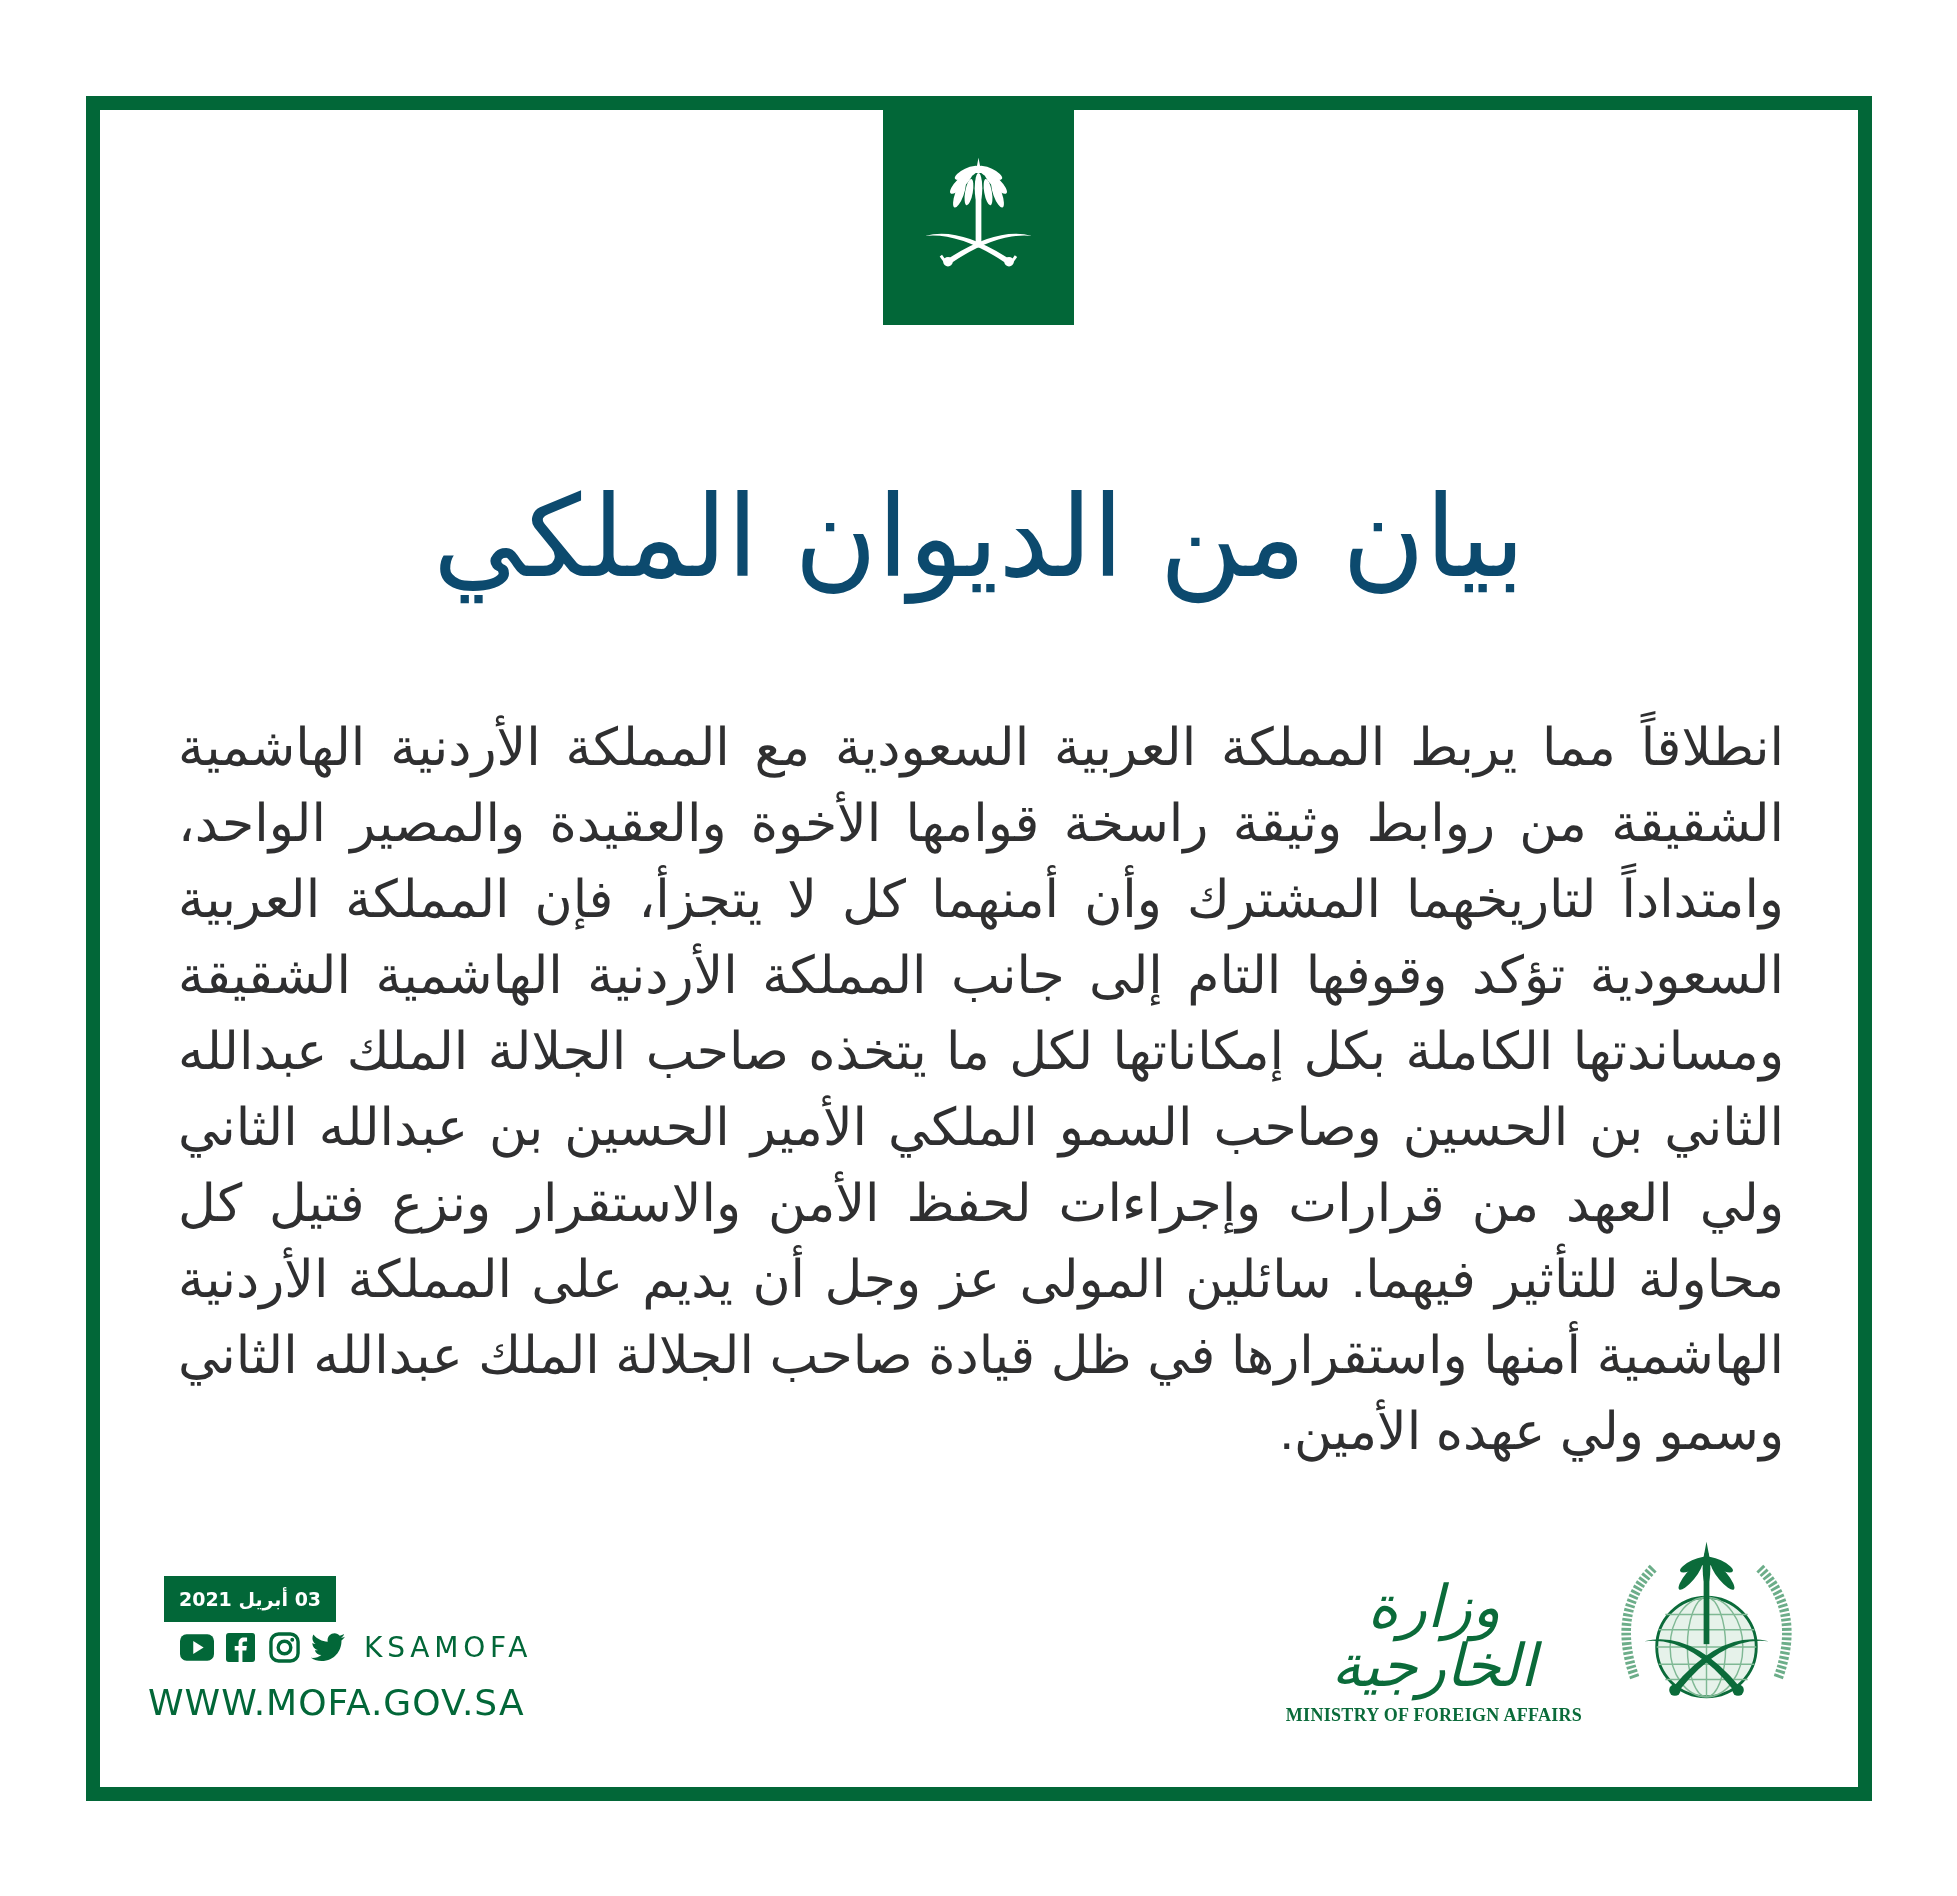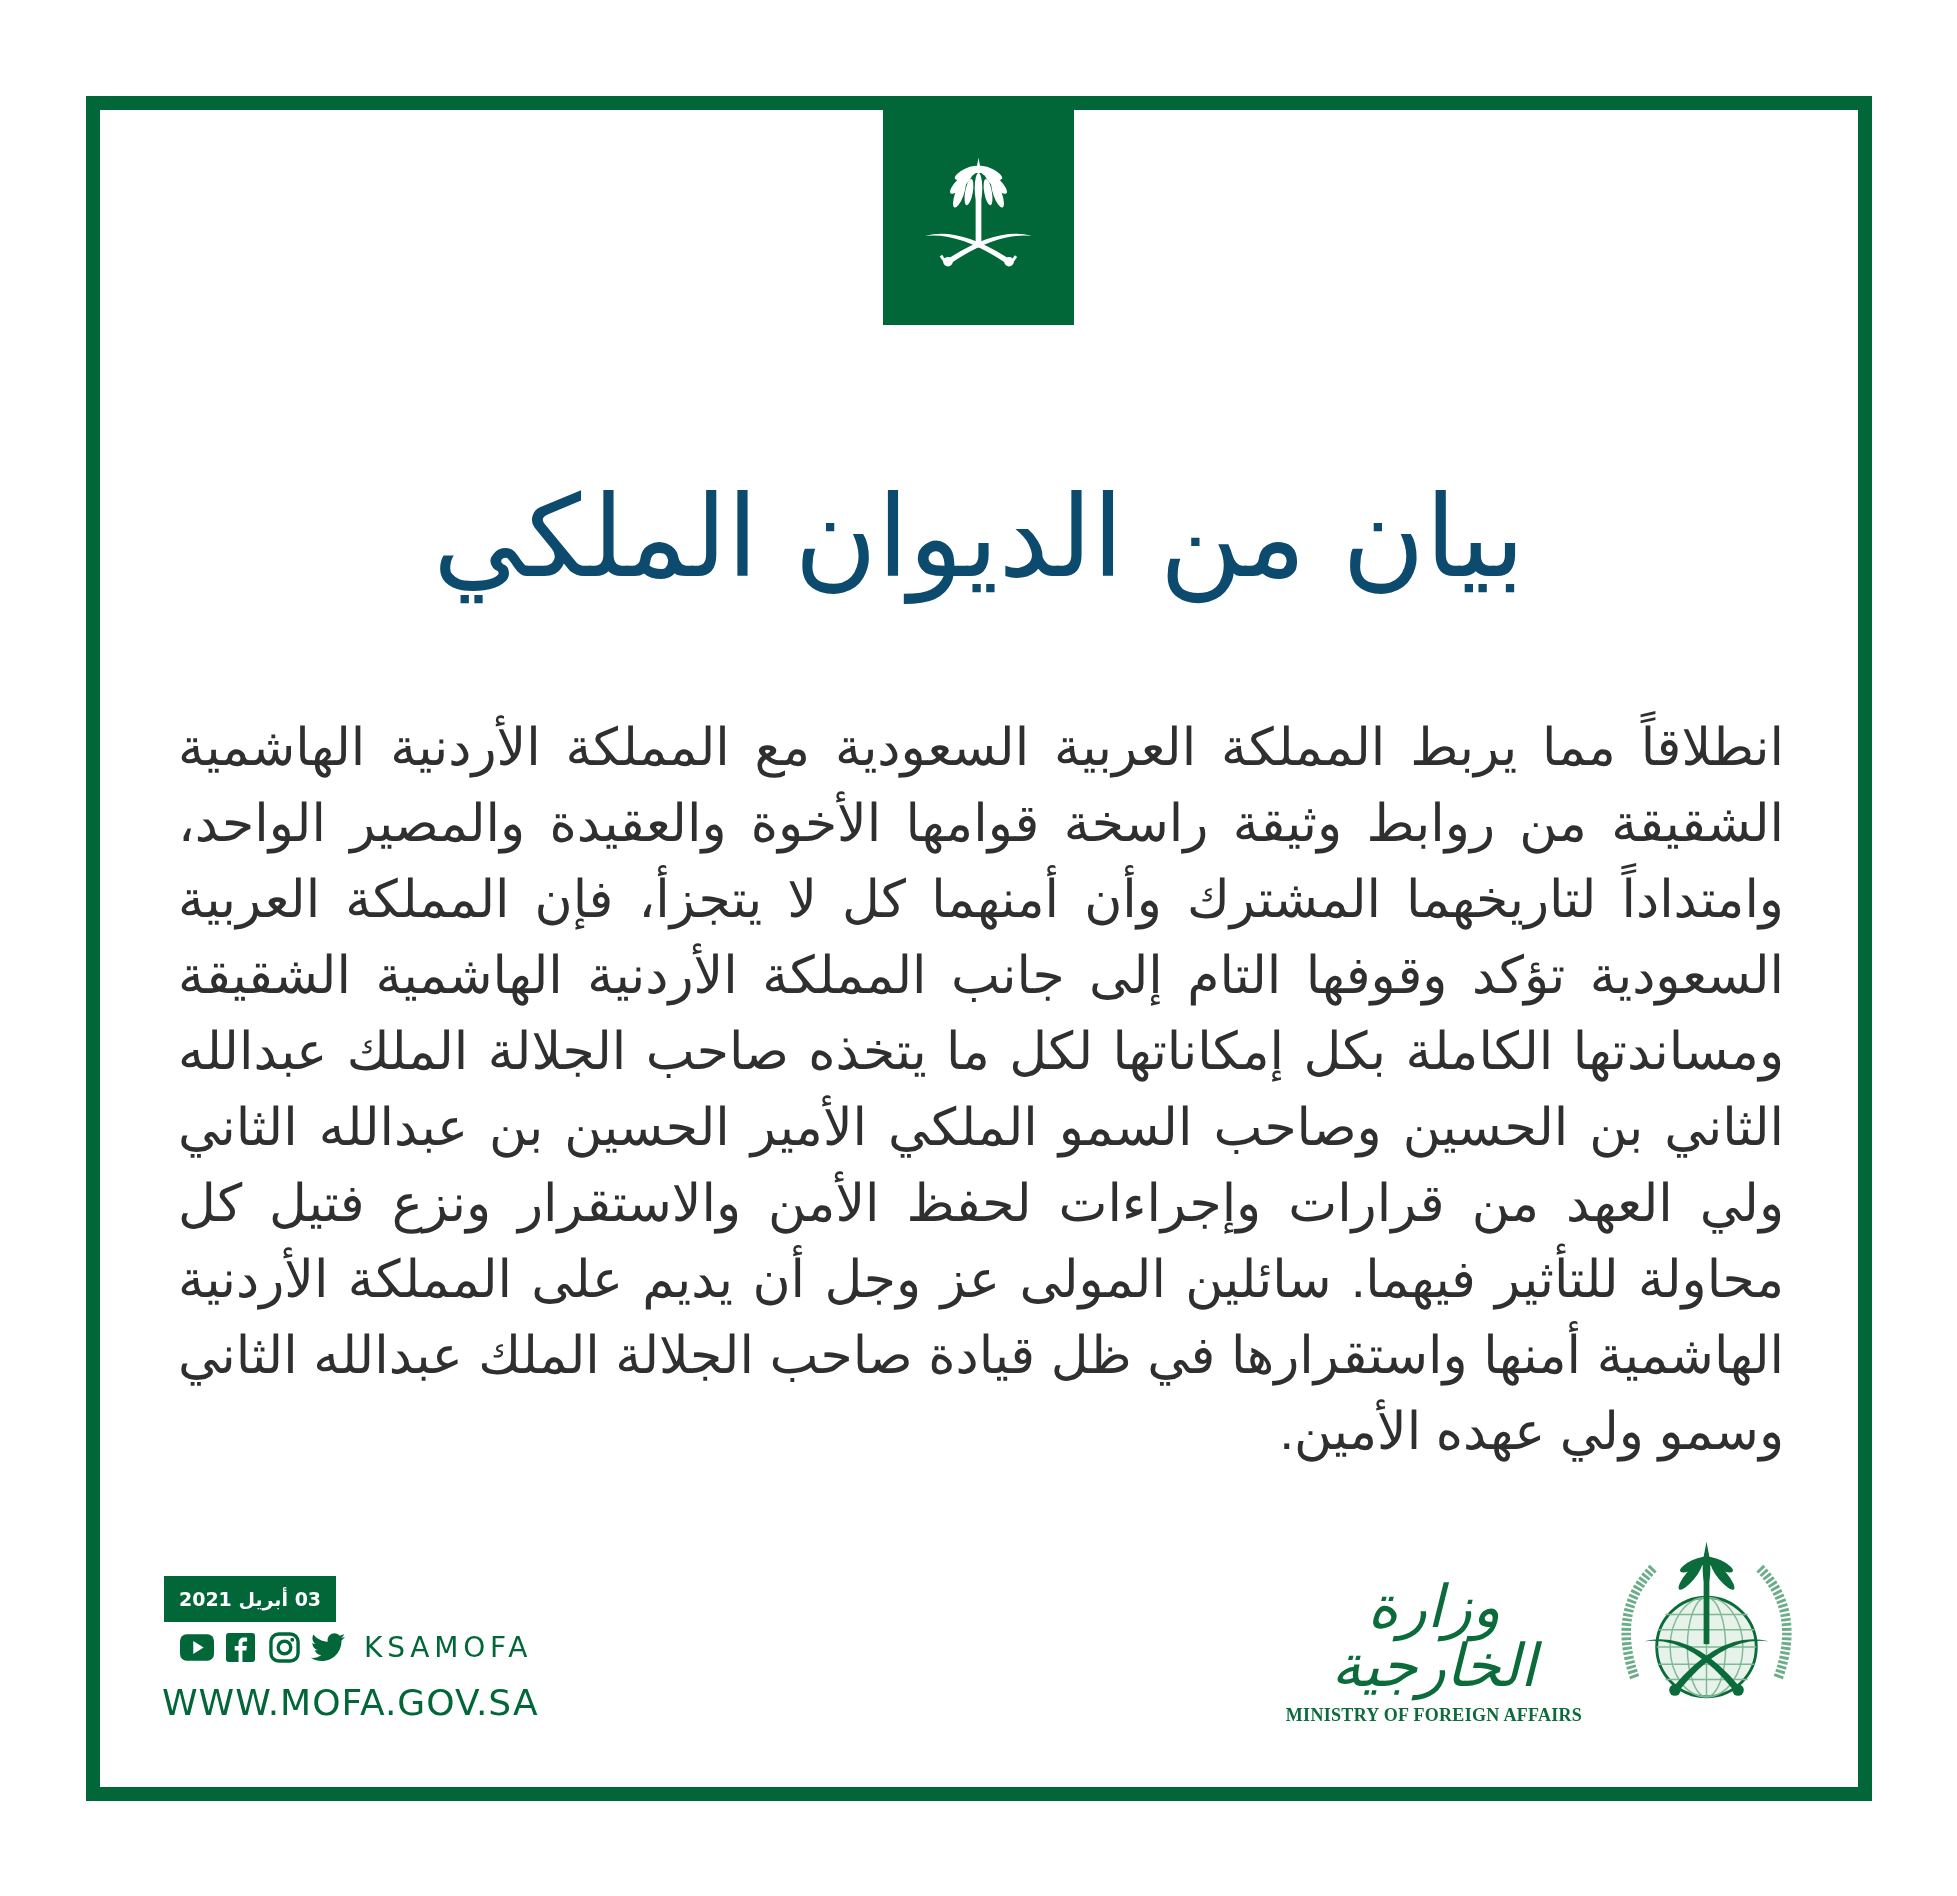--- a/index.html
+++ b/index.html
@@ -6,21 +6,21 @@
   body { width:1958px; height:1896px; position:relative; overflow:hidden; font-family:"DejaVu Sans", sans-serif; }
   .frame { position:absolute; left:86px; top:96px; width:1786px; height:1705px; box-sizing:border-box; border:14.3px solid #026738; }
   .emblem-box { position:absolute; left:883px; top:96px; width:191px; height:229px; background:#026738; display:flex; align-items:center; justify-content:center; }
   .emblem-box svg { width:115px; height:124px; margin-top:7.6px; }
   .title { position:absolute; left:143px; right:143px; top:464px; text-align:center; direction:rtl; color:#0c4a6e; font-family:"DejaVu Sans", sans-serif; font-weight:normal; font-size:113px; line-height:1.3; }
   .body-text { position:absolute; left:178px; width:1606px; top:709px; direction:rtl; text-align:justify; text-align-last:right; color:#2f2f30; font-family:Liberation Sans, sans-serif; font-size:52px; line-height:76px; }
   .date-badge { position:absolute; left:164px; top:1576px; width:172px; height:46px; background:#026738; color:#fff; font-family:"DejaVu Sans", sans-serif; font-weight:bold; font-size:19px; display:flex; align-items:center; justify-content:center; direction:rtl; }
   .social { position:absolute; left:164px; top:1631px; display:flex; align-items:center; gap:9.6px;margin-left:16px; }
   .social .ico { width:34px; height:32.5px; display:flex; align-items:center; justify-content:center; }
   .social .handle { color:#026738; font-family:"DejaVu Sans", sans-serif; font-size:28px; letter-spacing:4.8px; margin-left:9.6px; }
-  .website { position:absolute; left:162px; top:1682px; color:#026738; font-family:"DejaVu Sans", sans-serif; font-size:36px; letter-spacing:1px; }
+  .website { position:absolute; left:148px; top:1682px; color:#026738; font-family:"DejaVu Sans", sans-serif; font-size:36px; letter-spacing:1px; }
   .mofa-logo { position:absolute; left:1281px; top:1577px; width:306px; text-align:center; color:#0b6b3a; }
   .mofa-ar { font-family:"DejaVu Serif", serif; font-size:59px; direction:rtl; line-height:1; font-style:italic; }
   .mofa-en { font-family:"Liberation Serif", serif; font-weight:bold; font-size:18px; letter-spacing:0.3px; margin-top:9.6px;text-align:center; }
   .mofa-emblem { position:absolute; left:1606px; top:1534px; width:201px; height:182px; }
 </style>
 </head>
 <body>
 
 <div class="frame"></div>
 

